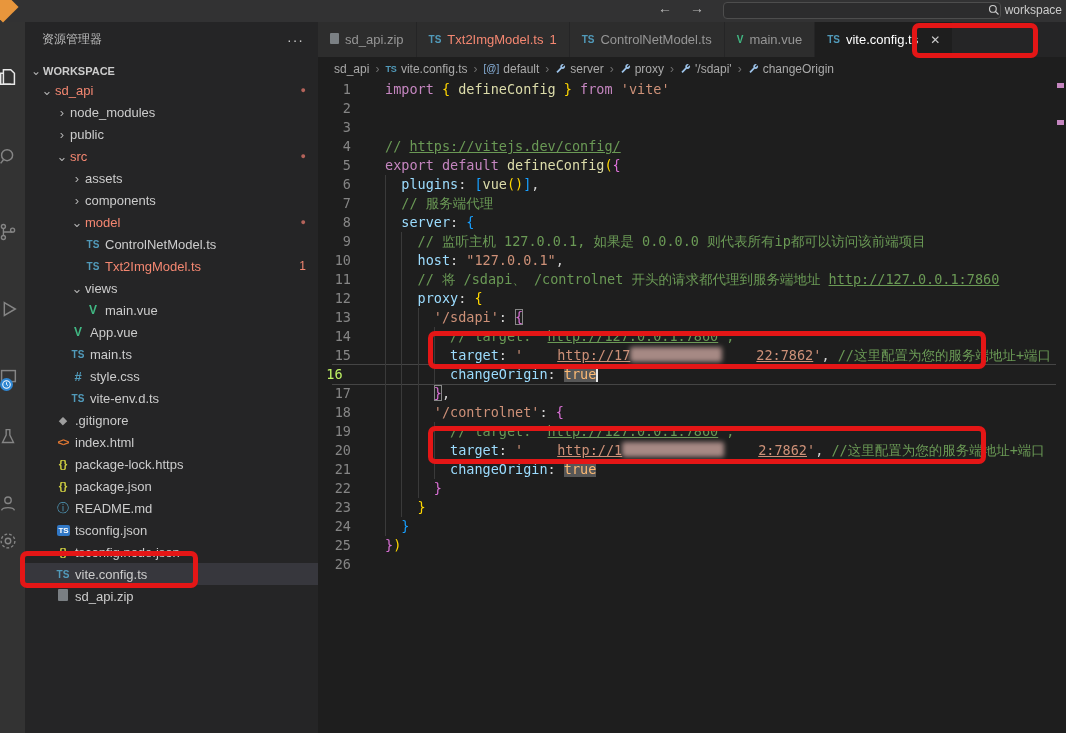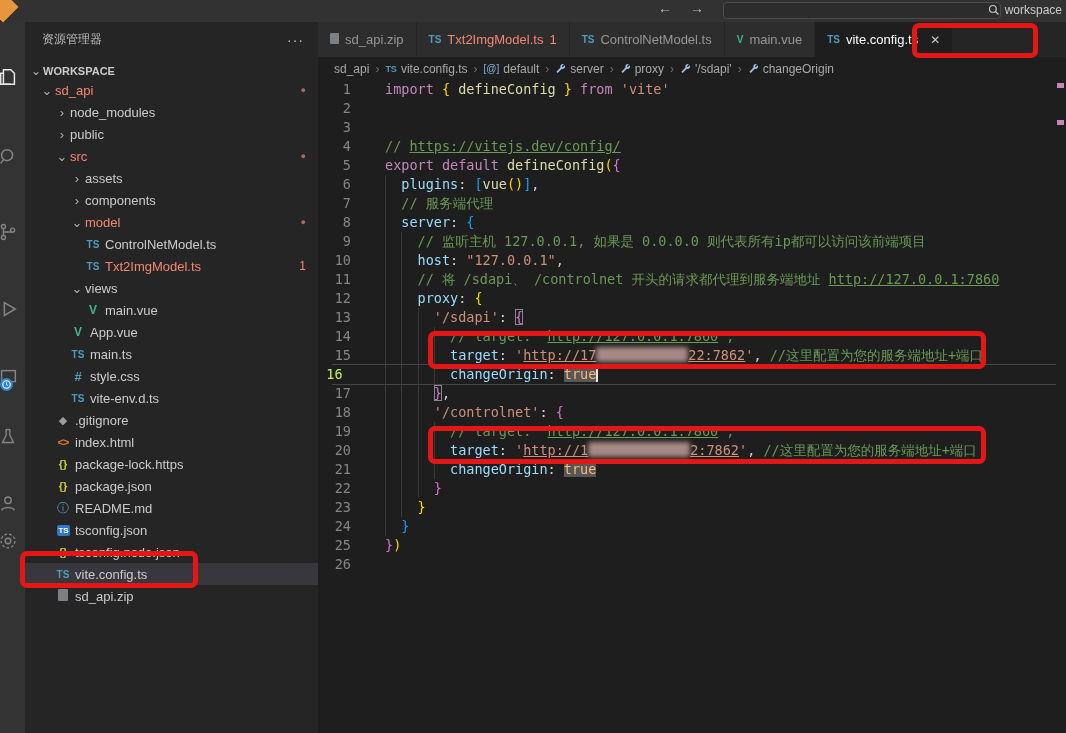--- a/index.html
+++ b/index.html
@@ -78,21 +78,21 @@
           font-family:"DejaVu Sans Mono","Liberation Mono",monospace; font-size:13.5px; line-height:19px; }
   .cline { position:relative; height:19px; white-space:pre; display:flex; }
   .gut { width:50px; flex:0 0 50px; text-align:right; padding-right:17px; color:#858585; }
   .cline.cur .gut { color:#bef264;text-align:center; }
   .ctext { padding-left:17px; }
   .ig { display:inline-block; width:2ch; height:19px; border-left:1px solid #3a3a3a; vertical-align:top; }
   .kw { color:#c586c0; } .fn { color:#dcdcaa; } .var { color:#9cdcfe; } .str { color:#ce9178; }
   .cmt { color:#6a9955; } .pun { color:#d4d4d4; } .bool { color:#fdba74; }
   .b1 { color:#ffd700; } .b2 { color:#da70d6; } .b3 { color:#179fff; }
   .cmtlink { color:#6a9955; text-decoration:underline; }
-  .strlink { color:#ce9178; text-decoration:underline; }
+  .strlink { color:#ce9178; text-decoration:underline;margin-left:34px; }
   .match { outline:1px solid #888888; outline-offset:-1px; }
   .hl { background:#575757; }
   .cursor { display:inline-block; width:1.5px; height:16px; background:#e8e8e8; vertical-align:-3px; }
   .blurpatch { display:inline-block; height:15px; vertical-align:-2px; background:#c9a49e; opacity:.8;
                filter:blur(2.5px); border-radius:2px; }
   .curline-border { position:absolute; left:332px; height:0; border-top:1px solid #454545; width:724px; z-index:1; }
 
   .ruler-mark { position:absolute; left:1057px; width:7px; height:5px; z-index:2; }
 
   

